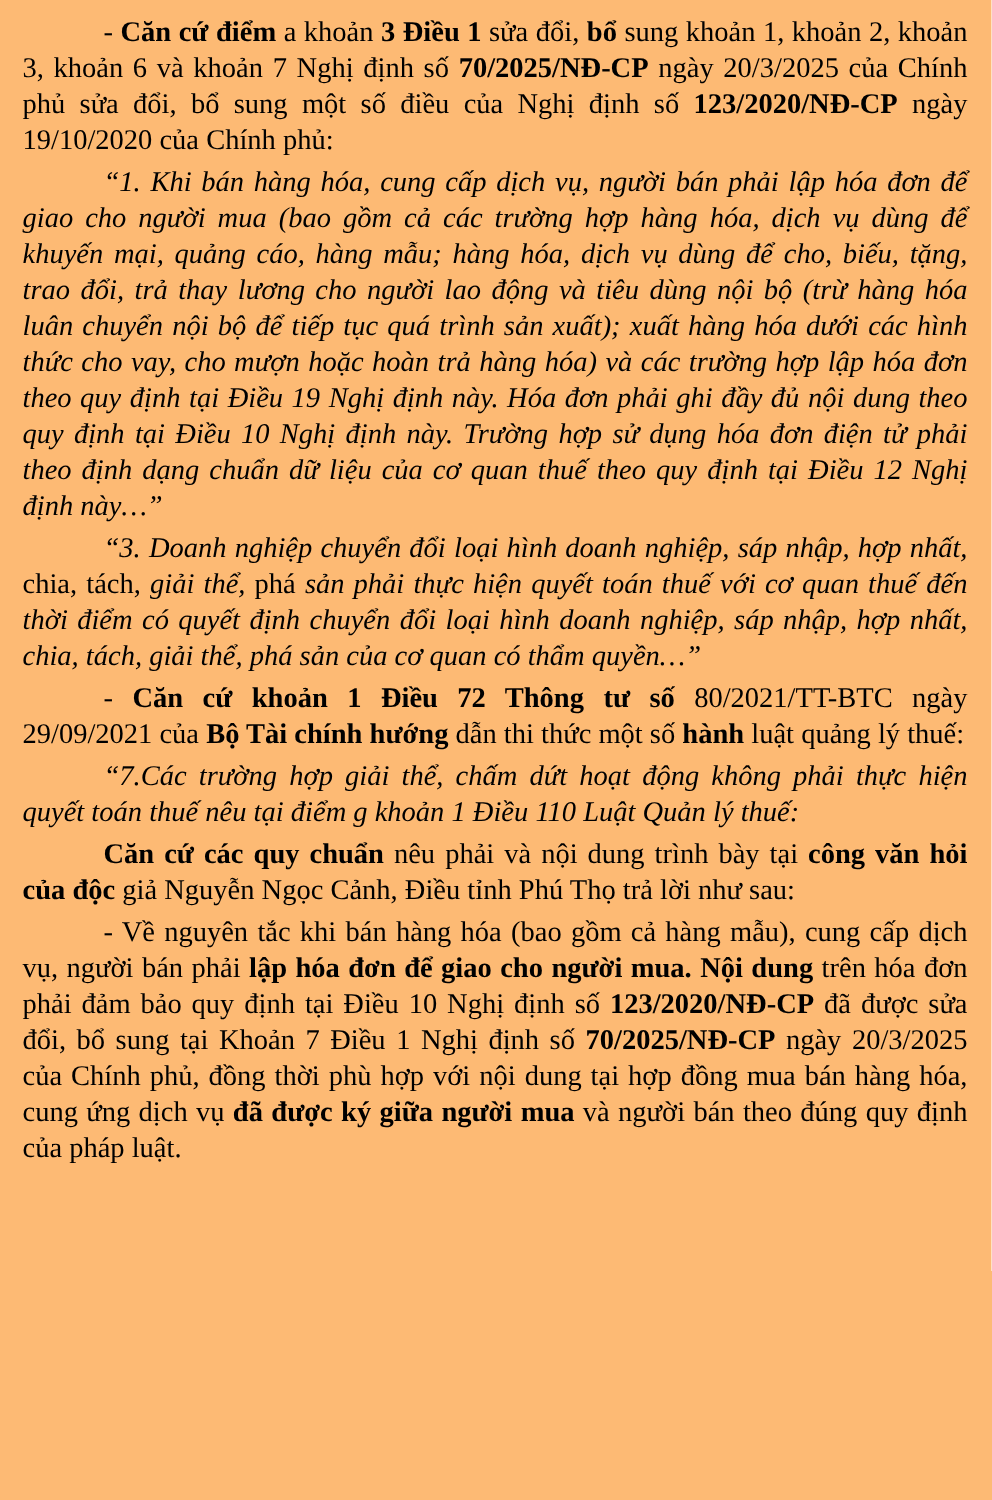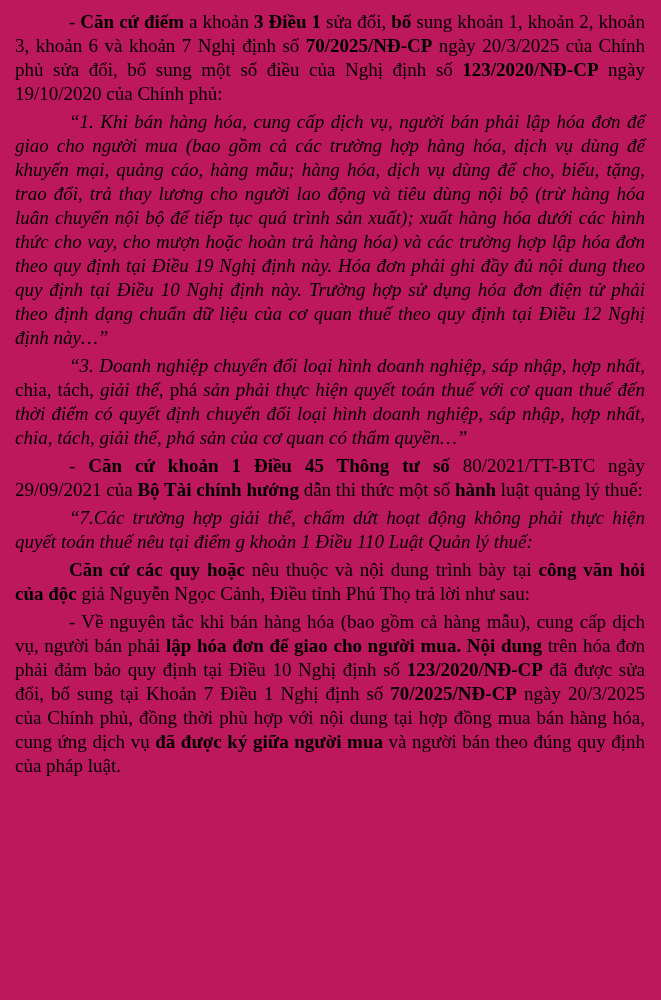--- a/index.html
+++ b/index.html
@@ -11,21 +11,21 @@
     width: 661px;
     height: 1000px;
     overflow: hidden;
     box-sizing: border-box;
   }
   .doc {
     width: 661px;
     height: 1000px;
     box-sizing: border-box;
     padding: 10px 16px 0 15px;
-    background: #be185d;
+    background: #fdba74;
     color: #000000;
     font-family: "Liberation Serif", "DejaVu Serif", serif;
     font-size: 19px;
     line-height: 24px;
     text-align: justify;
     overflow: hidden;
   }
   .para {
     margin: 0 0 4px 0;
     text-indent: 54px;
@@ -34,18 +34,18 @@
   .italic { font-style: italic; }
 </style>
 </head>
 <body>
 
 <div class="doc">
   <div>
       <p class="para"><span>- </span><span class="bold">Căn cứ điểm</span><span> a khoản </span><span class="bold">3 Điều 1</span><span> sửa đổi, </span><span class="bold">bổ</span><span> sung khoản 1, khoản 2, khoản 3, khoản 6 và khoản 7 Nghị định số </span><span class="bold">70/2025/NĐ-CP</span><span> ngày 20/3/2025 của Chính phủ sửa đổi, bổ sung một số điều của Nghị định số </span><span class="bold">123/2020/NĐ-CP</span><span> ngày 19/10/2020 của Chính phủ:</span></p>
       <p class="para"><span class="italic">“1. Khi bán hàng hóa, cung cấp dịch vụ, người bán phải lập hóa đơn để giao cho người mua (bao gồm cả các trường hợp hàng hóa, dịch vụ dùng để khuyến mại, quảng cáo, hàng mẫu; hàng hóa, dịch vụ dùng để cho, biếu, tặng, trao đổi, trả thay lương cho người lao động và tiêu dùng nội bộ (trừ hàng hóa luân chuyển nội bộ để tiếp tục quá trình sản xuất); xuất hàng hóa dưới các hình thức cho vay, cho mượn hoặc hoàn trả hàng hóa) và các trường hợp lập hóa đơn theo quy định tại Điều 19 Nghị định này. Hóa đơn phải ghi đầy đủ nội dung theo quy định tại Điều 10 Nghị định này. Trường hợp sử dụng hóa đơn điện tử phải theo định dạng chuẩn dữ liệu của cơ quan thuế theo quy định tại Điều 12 Nghị định này…”</span></p>
       <p class="para"><span class="italic">“3. Doanh nghiệp chuyển đổi loại hình doanh nghiệp, sáp nhập, hợp nhất, </span><span>chia, tách, </span><span class="italic">giải thể, </span><span>phá </span><span class="italic">sản phải thực hiện quyết toán thuế với cơ quan thuế đến thời điểm có quyết định chuyển đổi loại hình doanh nghiệp, sáp nhập, hợp nhất, chia, tách, giải thể, phá sản của cơ quan có thẩm quyền…”</span></p>
-      <p class="para"><span>- </span><span class="bold">Căn cứ khoản 1 Điều 45 Thông tư số</span><span> 80/2021/TT-BTC ngày 29/09/2021 của </span><span class="bold">Bộ Tài chính hướng</span><span> dẫn thi thức một số </span><span class="bold">hành</span><span> luật quảng lý thuế:</span></p>
+      <p class="para"><span>- </span><span class="bold">Căn cứ khoản 1 Điều 72 Thông tư số</span><span> 80/2021/TT-BTC ngày 29/09/2021 của </span><span class="bold">Bộ Tài chính hướng</span><span> dẫn thi thức một số </span><span class="bold">hành</span><span> luật quảng lý thuế:</span></p>
       <p class="para"><span class="italic">“7.Các trường hợp giải thể, chấm dứt hoạt động không phải thực hiện quyết toán thuế nêu tại điểm g khoản 1 Điều 110 Luật Quản lý thuế:</span></p>
-      <p class="para"><span class="bold">Căn cứ các quy hoặc</span><span> nêu thuộc và nội dung trình bày tại </span><span class="bold">công văn hỏi của độc</span><span> giả Nguyễn Ngọc Cảnh, Điều tỉnh Phú Thọ trả lời như sau:</span></p>
+      <p class="para"><span class="bold">Căn cứ các quy chuẩn</span><span> nêu phải và nội dung trình bày tại </span><span class="bold">công văn hỏi của độc</span><span> giả Nguyễn Ngọc Cảnh, Điều tỉnh Phú Thọ trả lời như sau:</span></p>
       <p class="para"><span>- Về nguyên tắc khi bán hàng hóa (bao gồm cả hàng mẫu), cung cấp dịch vụ, người bán phải </span><span class="bold">lập hóa đơn để giao cho người mua.</span><span> </span><span class="bold">Nội dung</span><span> trên hóa đơn phải đảm bảo quy định tại Điều 10 Nghị định số </span><span class="bold">123/2020/NĐ-CP</span><span> đã được sửa đổi, bổ sung tại Khoản 7 Điều 1 Nghị định số </span><span class="bold">70/2025/NĐ-CP</span><span> ngày 20/3/2025 của Chính phủ, đồng thời phù hợp với nội dung tại hợp đồng mua bán hàng hóa, cung ứng dịch vụ </span><span class="bold">đã được ký giữa người mua</span><span> và người bán theo đúng quy định của pháp luật.</span></p>
     </div>
 </div>
 
 </body></html>

